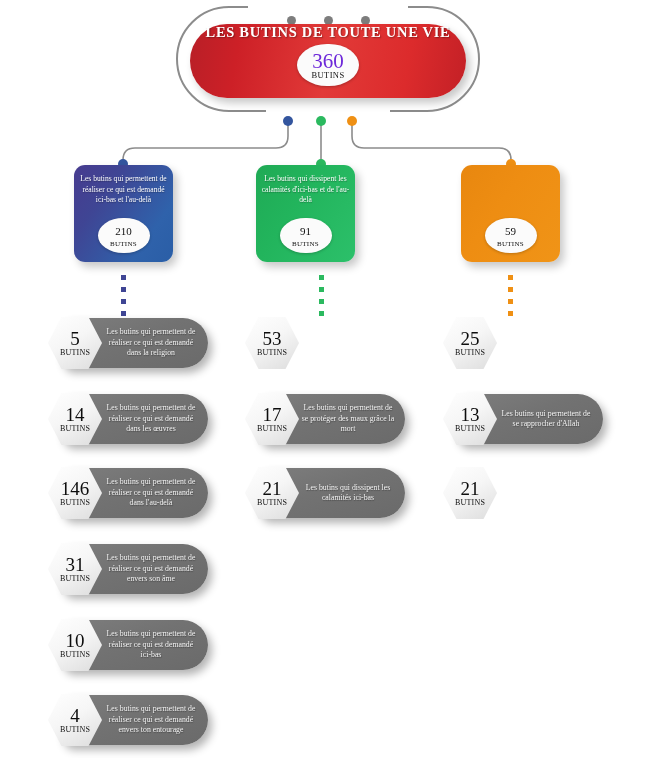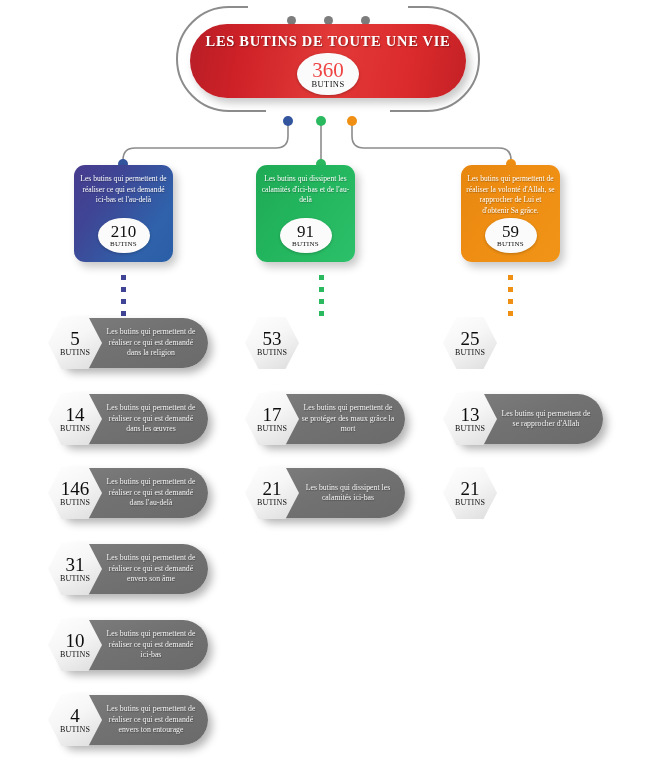--- a/index.html
+++ b/index.html
@@ -70,21 +70,20 @@
     top: 18px;
     width: 276px;
     height: 74px;
     border-radius: 37px;
     background: linear-gradient(100deg, #b81f27 0%, #cd2027 18%, #e23a38 50%, #dc2b2c 78%, #c32026 100%);
     box-shadow: 4px 5px 9px rgba(0,0,0,0.22);
     display: flex;
     flex-direction: column;
     align-items: center;
     justify-content: flex-start;
-    padding-top: 9px;
     box-sizing: border-box;
   }
   #root-title {
     color: #ffffff;
     font-size: 14.5px;
     font-weight: bold;
     letter-spacing: 0.7px;
     text-shadow: 1px 1px 1.5px rgba(0,0,0,0.35);
     white-space: nowrap;
   }
@@ -96,21 +95,21 @@
     border-radius: 30px / 21px;
     display: flex;
     flex-direction: column;
     align-items: center;
     justify-content: center;
     box-shadow: 0 1px 3px rgba(0,0,0,0.25);
   }
   #root-badge .num {
     font-size: 21px;
     line-height: 20px;
-    color: #ef4444;
+    color: #6d28d9;
     font-weight: normal;
   }
   #root-badge .lbl {
     font-size: 8.5px;
     line-height: 9px;
     letter-spacing: 0.4px;
     color: #101010;
   }
 
   
@@ -153,21 +152,21 @@
     height: 35px;
     background: #fbfbfb;
     border-radius: 26px / 18px;
     display: flex;
     flex-direction: column;
     align-items: center;
     justify-content: center;
     box-shadow: 0 1px 3px rgba(0,0,0,0.22);
   }
   .cat-badge .num {
-    font-size: 17px;
+    font-size: 11px;
     line-height: 17px;
     color: #101010;
   }
   .cat-badge .lbl {
     font-size: 7px;
     line-height: 8px;
     letter-spacing: 0.3px;
     color: #101010;
   }
   #cat-blue {
@@ -305,21 +304,20 @@
 
 <div class="cat-box" id="cat-green">
   <div class="cat-text">Les butins qui dissipent les calamités d'ici-bas et de l'au-delà</div>
   <div class="cat-badge">
     <span class="num">91</span>
     <span class="lbl">BUTINS</span>
   </div>
 </div>
 
 <div class="cat-box" id="cat-orange">
-  <div class="cat-text">Les butins qui permettent de réaliser la volonté d'Allah, se rapprocher de Lui et d'obtenir Sa grâce.</div>
   <div class="cat-badge">
     <span class="num">59</span>
     <span class="lbl">BUTINS</span>
   </div>
 </div>
 
 <div class="dot-col" id="dots-blue">
   <span></span>
   <span></span>
   <span></span>

